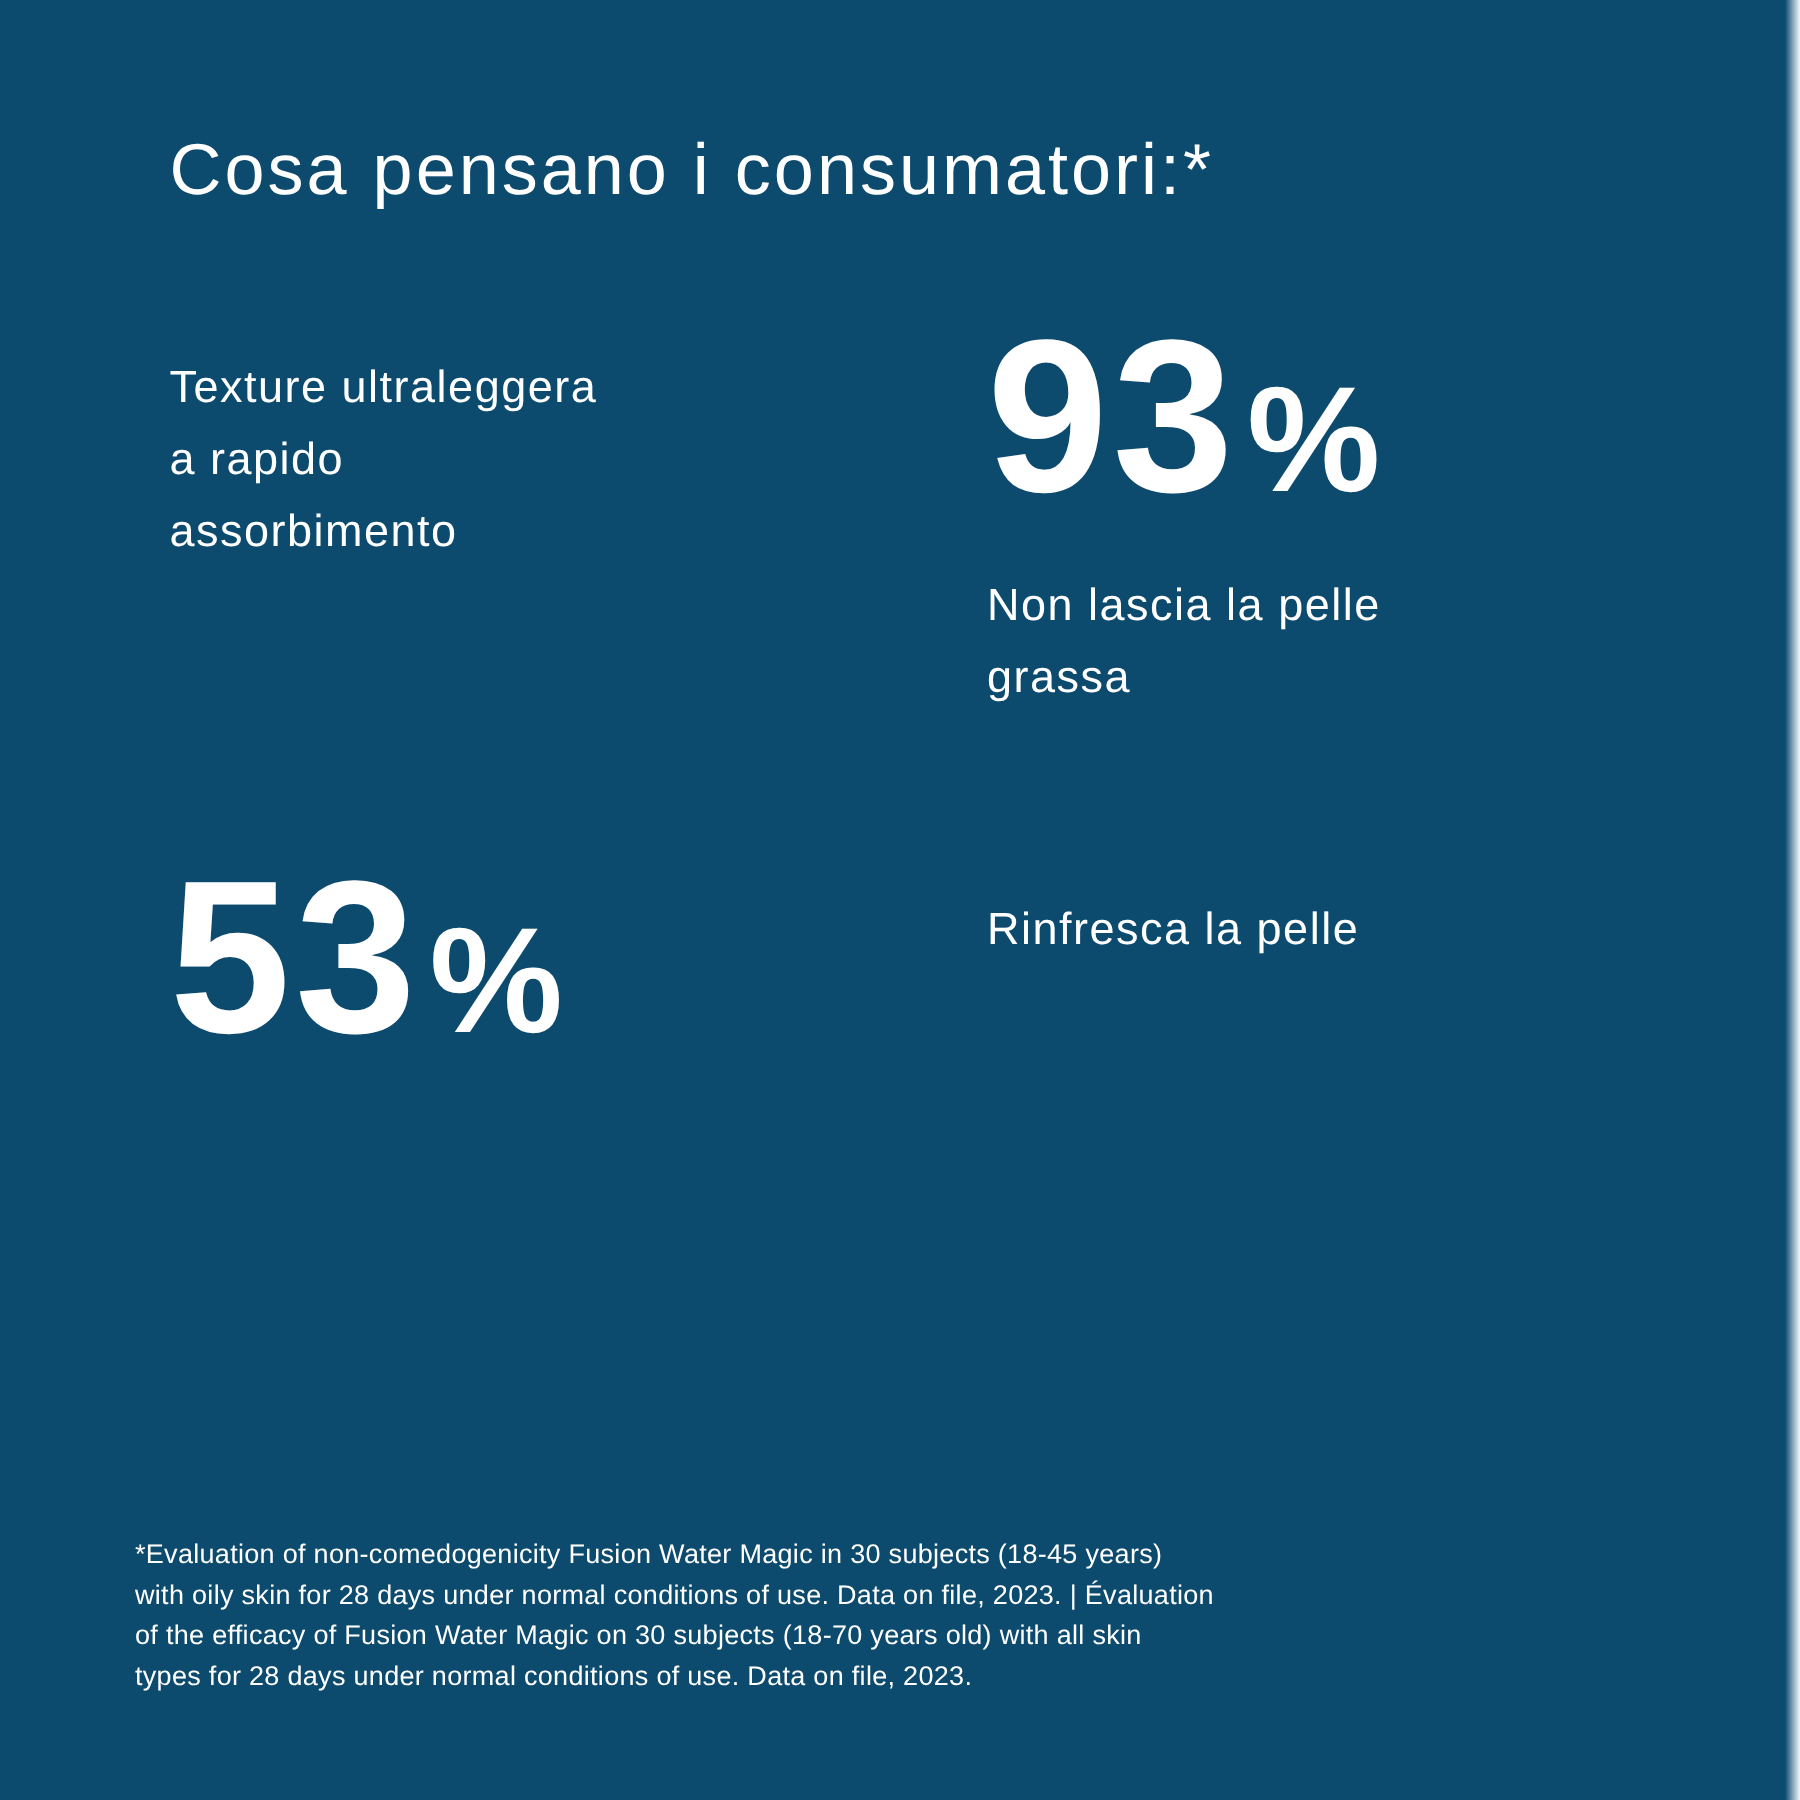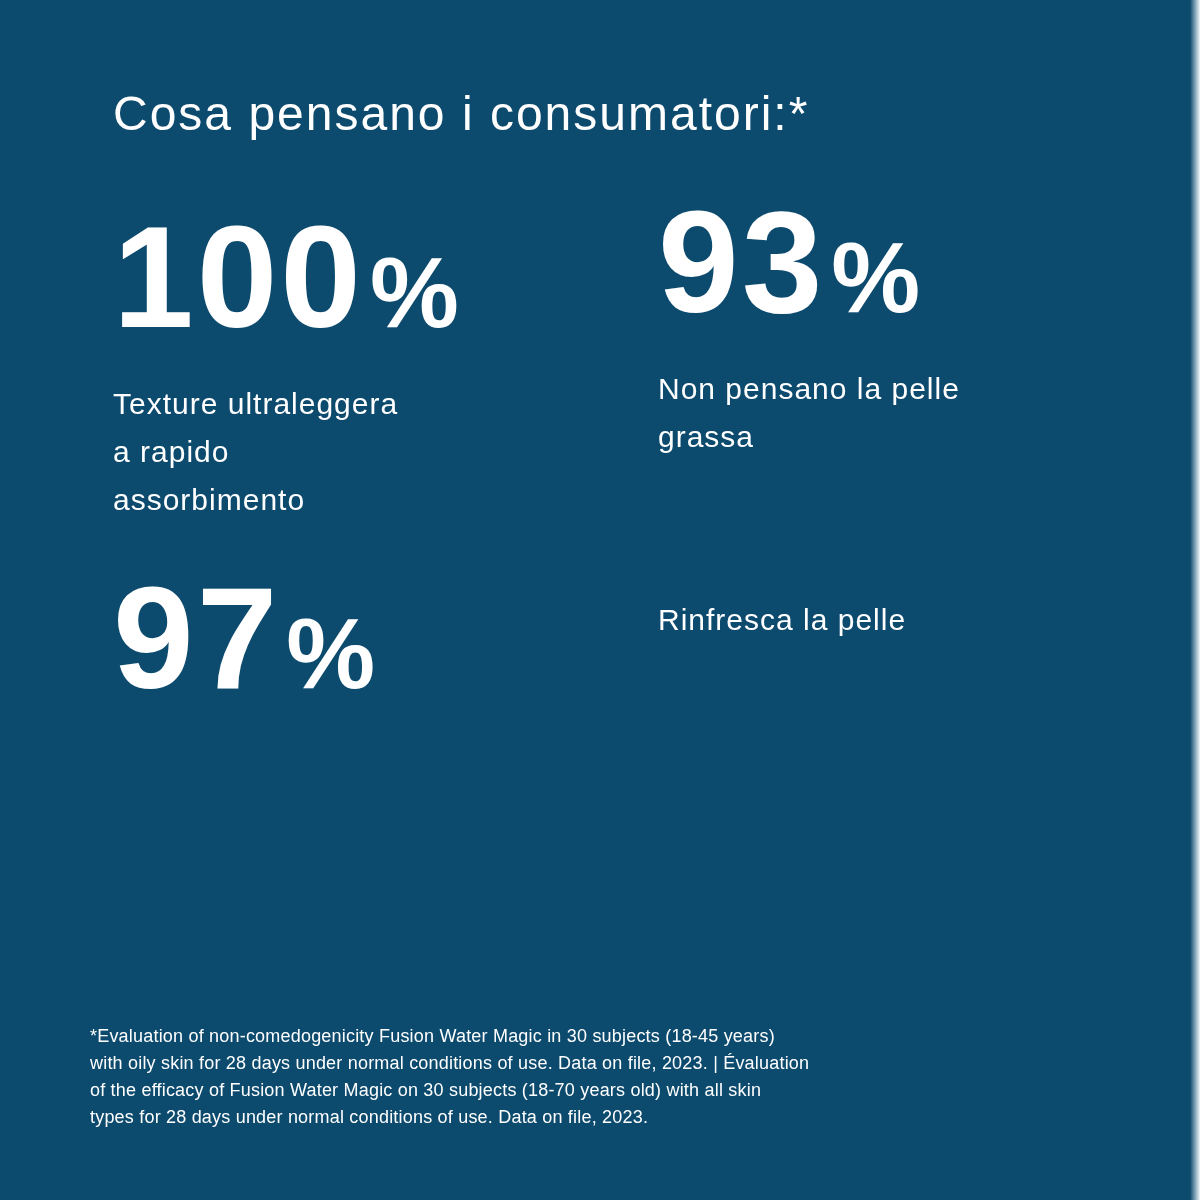--- a/index.html
+++ b/index.html
@@ -24,21 +24,21 @@
     font-weight: 400;
     letter-spacing: 2px;
     line-height: 1.1;
     white-space: nowrap;
   }
   .stat {
     position: absolute;
     width: 520px;
   }
   .stat.pos-1 { left: 113px; top: 205px; }
-  .stat.pos-2 { left: 658px; top: 190px; }
+  .stat.pos-2 { left: 658px; top: 205px; }
   .stat.pos-3 { left: 113px; top: 566px; }
   .stat.pos-4 { left: 658px; top: 566px; }
   .stat-number {
     font-size: 145px;
     font-weight: 700;
     line-height: 1;
     letter-spacing: 3px;
     white-space: nowrap;
   }
   .stat-number .pct {
@@ -65,34 +65,33 @@
   }
 </style>
 </head>
 <body>
 
 <div class="canvas" style="background: #0c4a6e; color: rgb(255, 255, 255);">
 
   <h1 class="title">Cosa pensano i consumatori:*</h1>
 
   <div class="stat pos-1">
-    <div class="stat-number"><span>100</span><span class="pct">%</span></div>
     <div class="stat-label">Texture ultraleggera
 a rapido
 assorbimento</div>
   </div>
 
   <div class="stat pos-2">
     <div class="stat-number"><span>93</span><span class="pct">%</span></div>
-    <div class="stat-label">Non pensano la pelle
+    <div class="stat-label">Non lascia la pelle
 grassa</div>
   </div>
 
   <div class="stat pos-3">
-    <div class="stat-number"><span>97</span><span class="pct">%</span></div>
+    <div class="stat-number"><span>53</span><span class="pct">%</span></div>
   </div>
 
   <div class="stat pos-4">
     <div class="stat-label">Rinfresca la pelle</div>
   </div>
 
   <div class="footnote">*Evaluation of non-comedogenicity Fusion Water Magic in 30 subjects (18-45 years)
 with oily skin for 28 days under normal conditions of use. Data on file, 2023. | Évaluation
 of the efficacy of Fusion Water Magic on 30 subjects (18-70 years old) with all skin
 types for 28 days under normal conditions of use. Data on file, 2023.</div>

